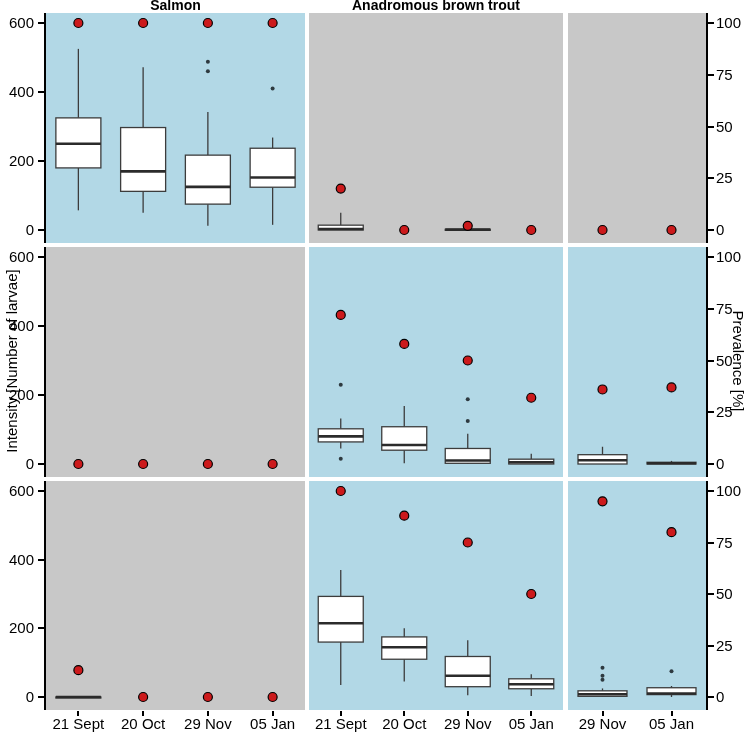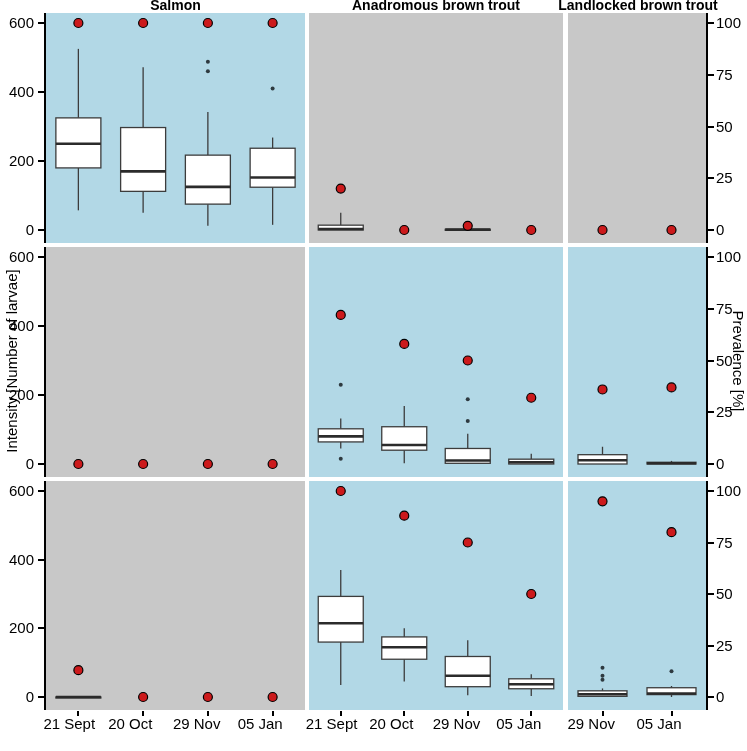--- a/index.html
+++ b/index.html
@@ -30,30 +30,29 @@
   }
   .xlabel{
     position:absolute;left:46px;width:660px;top:733px;
     text-align:center;font-size:15px;color:#000;
   }
   .panel{position:absolute;}
   .tickmark{position:absolute;background:#000;}
   .ticklab{position:absolute;font-size:15px;color:#000;line-height:16px;}
   .ticklab.left{text-align:right;}
   .ticklab.right{text-align:left;}
-  .ticklab.bottom{text-align:left;}
+  .ticklab.bottom{text-align:center;}
   .axisline{position:absolute;background:#000;}
 </style>
 </head>
 <body>
 
 <div class="figure">
   <div class="col-title t1">Anadromous brown trout</div>
   <div class="col-title t0">Salmon</div>
-  <div class="col-title t2">Landlocked brown trout</div>
 
   <div class="ylabel-left">Intensity [Number of larvae]</div>
   <div class="ylabel-right">Prevalence [%]</div>
 
   <div id="decorations">
       <div class="axisline" style="left: 44px; top: 13px; width: 2px; height: 230px;"></div>
       <div class="axisline" style="left: 706px; top: 13px; width: 2px; height: 230px;"></div>
       <div class="axisline" style="left: 44px; top: 247px; width: 2px; height: 230px;"></div>
       <div class="axisline" style="left: 706px; top: 247px; width: 2px; height: 230px;"></div>
       <div class="axisline" style="left: 44px; top: 481px; width: 2px; height: 229px;"></div>

